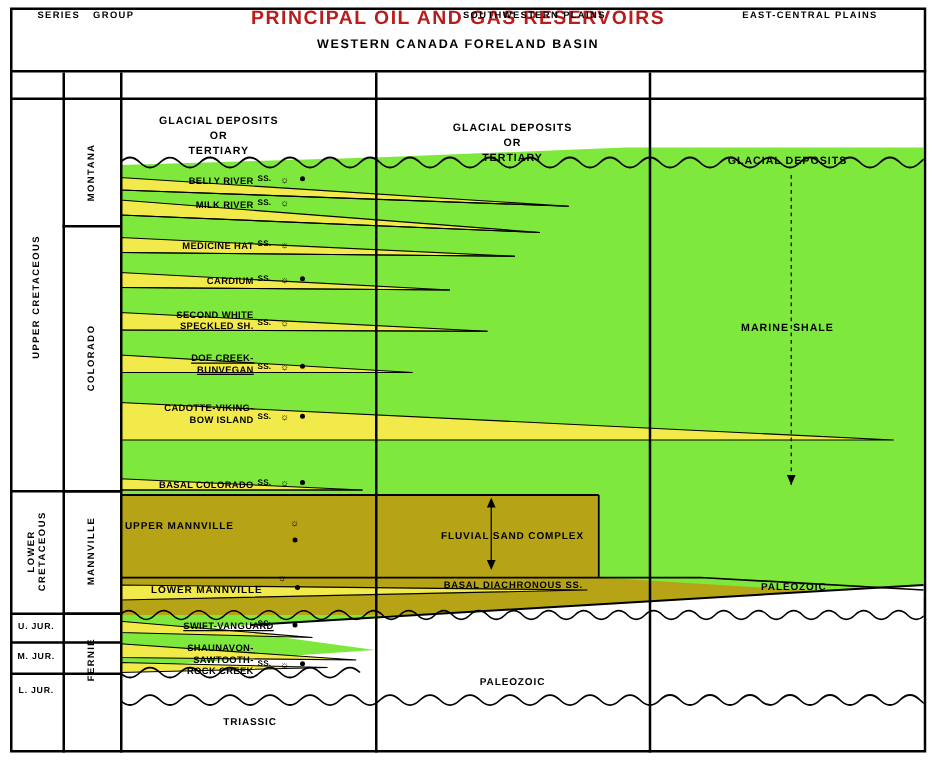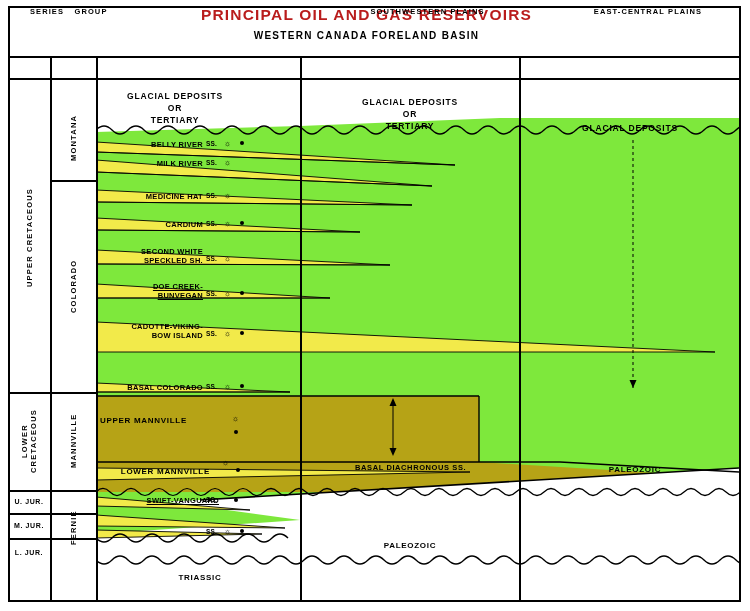--- a/index.html
+++ b/index.html
@@ -192,28 +192,33 @@
   <div class="dot" style="left:234px;top:430px;"></div>
 
   <div class="mid-label" style="left:100px;top:466px;width:110px;text-align:right;">LOWER MANNVILLE</div>
   <div class="sym" style="left:222px;top:459px;">☼</div>
   <div class="dot" style="left:236px;top:468px;"></div>
 
   <div class="unit-label" style="left:136px;top:496px;width:83px;text-align:right;text-decoration:underline;">SWIFT-VANGUARD</div>
   <div class="ss-tag" style="left:206px;top:496px;">SS.</div>
   <div class="dot" style="left:234px;top:498px;"></div>
 
+  <div class="unit-label" style="left:110px;top:514px;width:93px;text-align:right;white-space:pre-line;">SHAUNAVON-
+SAWTOOTH-
+ROCK CREEK</div>
   <div class="ss-tag" style="left:206px;top:528px;">SS.</div>
   <div class="sym" style="left:224px;top:528px;">☼</div>
   <div class="dot" style="left:240px;top:529px;"></div>
 
   <div class="mid-label" style="left:140px;top:572px;width:120px;text-align:center;">TRIASSIC</div>
 
   <div class="big-label" style="left:320px;top:96px;width:180px;white-space:pre-line;">GLACIAL DEPOSITS
 OR
 TERTIARY</div>
+  <div class="mid-label" style="left:320px;top:423px;width:180px;">FLUVIAL SAND COMPLEX</div>
   <div class="ss-tag" style="left:355px;top:463px;font-size:7.5px;letter-spacing:.6px;">BASAL DIACHRONOUS SS.</div>
   <div class="mid-label" style="left:330px;top:540px;width:160px;">PALEOZOIC</div>
 
   <div class="big-label" style="left:545px;top:122px;width:170px;">GLACIAL DEPOSITS</div>
+  <div class="big-label" style="left:545px;top:256px;width:170px;">MARINE SHALE</div>
   <div class="mid-label" style="left:570px;top:464px;width:130px;">PALEOZOIC</div>
 
 </div>
 
 </body></html>

